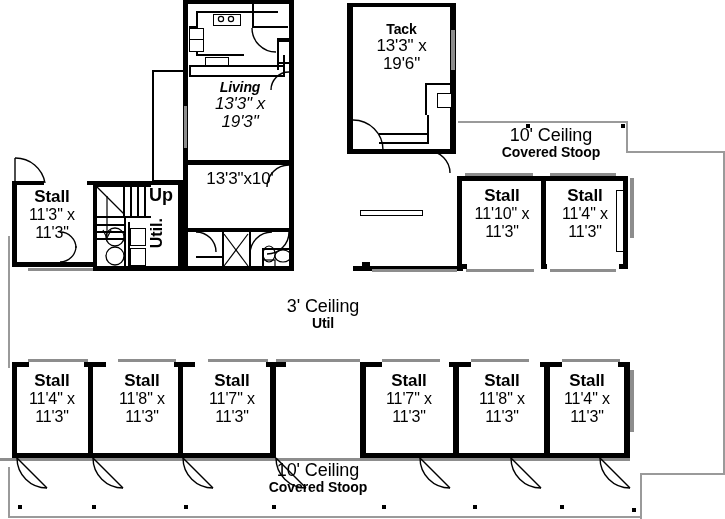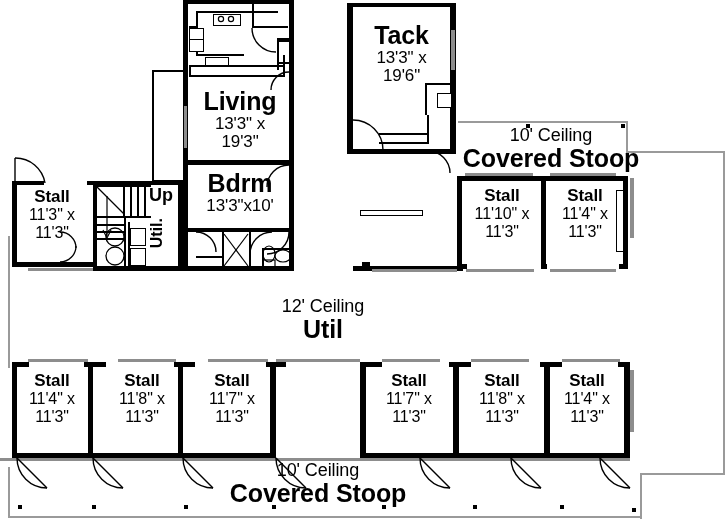--- a/index.html
+++ b/index.html
@@ -15,21 +15,21 @@
   .sq{position:absolute;background:#000;width:4px;height:4px;} 
   .win{position:absolute;background:#fff;border:1px solid #000;}
 
   
   .lbl{position:absolute;text-align:center;line-height:1.08;
        white-space:nowrap;letter-spacing:-0.1px;}
   .nm{font-weight:bold;}
   .dm{font-weight:normal;}
   .sz17{font-size:17px;}
   .sz16{font-size:16px;}
-  .sz19{font-size:25px;}
+  .sz19{font-size:14px;}
   .sz18{font-size:18px;}
   .vert{position:absolute;font-weight:bold;font-size:16px;
         writing-mode:vertical-rl;transform:rotate(180deg);white-space:nowrap;}
   svg.ov{position:absolute;left:0;top:0;width:725px;height:519px;
          overflow:visible;pointer-events:none;}
 </style>
 </head>
 <body>
 
 <div id="plan">
@@ -247,28 +247,27 @@
       <circle cx="231" cy="19" r="2.6" stroke-width="1.2"></circle>
     </g>
   </svg>
 
   <div class="lbl" style="left:347px;top:22px;width:109px;">
     <div class="nm sz19">Tack</div>
     <div class="dm sz17">13'3" x</div>
     <div class="dm sz17">19'6"</div>
   </div>
 
-  <div class="lbl" style="left:186px;top:88px;width:108px;">
+  <div class="lbl" style="left:186px;top:80px;width:108px;font-style:italic;">
     <div class="nm sz19">Living</div>
     <div class="dm sz17">13'3" x</div>
     <div class="dm sz17">19'3"</div>
   </div>
 
   <div class="lbl" style="left:186px;top:170px;width:108px;">
-    <div class="nm sz19">Bdrm</div>
     <div class="dm sz17">13'3"x10'</div>
   </div>
 
   <div class="vert" style="left:148px;top:218px;">Util.</div>
 
   <div class="lbl nm sz18" style="left:146px;top:186px;width:30px;">Up</div>
 
   <div class="lbl" style="left:12px;top:188px;width:80px;">
     <div class="nm sz17">Stall</div>
     <div class="dm sz16">11'3" x</div>
@@ -312,21 +311,21 @@
     <div class="dm sz16">11'8" x</div>
     <div class="dm sz16">11'3"</div>
   </div>
   <div class="lbl" style="left:550px;top:372px;width:74px;">
     <div class="nm sz17">Stall</div>
     <div class="dm sz16">11'4" x</div>
     <div class="dm sz16">11'3"</div>
   </div>
 
   <div class="lbl" style="left:243px;top:297px;width:160px;">
-    <div class="dm sz18">12' Ceiling</div>
+    <div class="dm sz18">3' Ceiling</div>
     <div class="nm sz19">Util</div>
   </div>
 
   <div class="lbl" style="left:458px;top:126px;width:186px;">
     <div class="dm sz18">10' Ceiling</div>
     <div class="nm sz19">Covered Stoop</div>
   </div>
 
   <div class="lbl" style="left:222px;top:461px;width:192px;">
     <div class="dm sz18">10' Ceiling</div>

